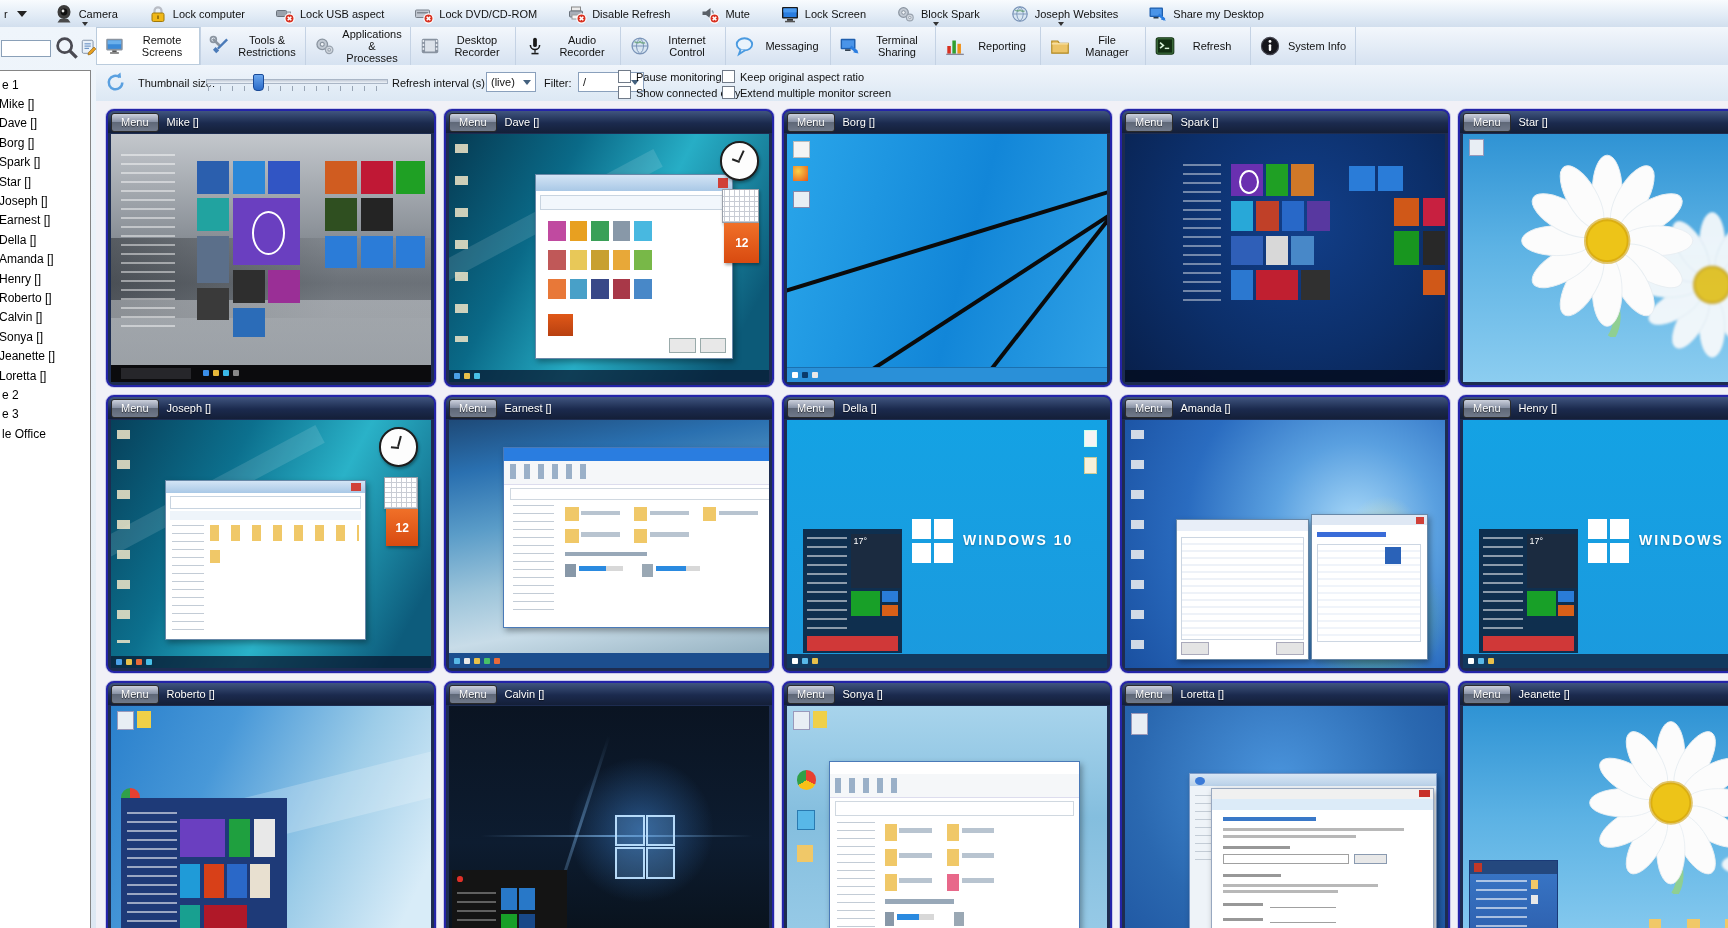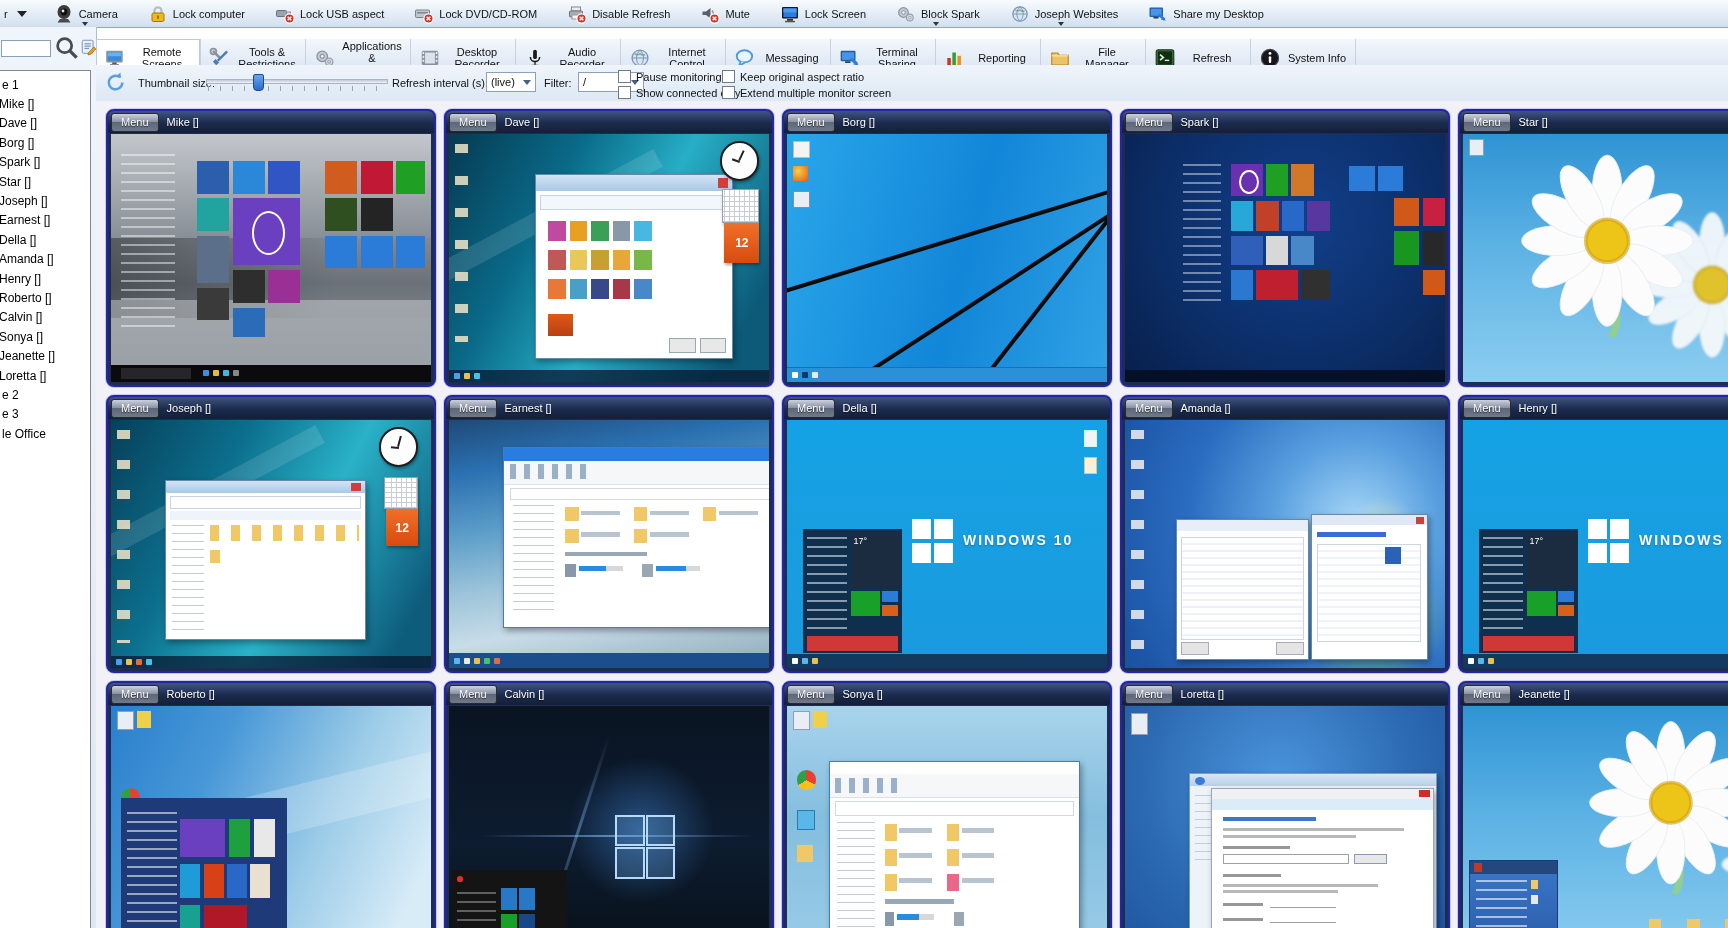--- a/index.html
+++ b/index.html
@@ -16,21 +16,21 @@
   
   #side{position:absolute;left:0;top:27px;width:96px;bottom:0;background:linear-gradient(#eff5fb,#dde8f3);border-right:1px solid #aabdd4}
   #searchinput{position:absolute;left:1px;top:13px;width:50px;height:17px;border:1px solid #8aa0b8;background:#fff;font-size:11px;padding:0 2px;box-sizing:border-box}
   #magicon{position:absolute;left:54px;top:8px;width:26px;height:26px}
   #noteicon{position:absolute;left:80px;top:11px;width:18px;height:18px}
   #listbox{position:absolute;left:-3px;top:43px;width:94px;bottom:-2px;background:#fff;border:1px solid #858585;overflow:hidden;padding-top:4px;box-sizing:border-box}
   #listbox .it{font-size:12px;height:19.4px;display:flex;align-items:center;white-space:nowrap;color:#000;padding-left:4px}
   #listbox .it.computer{margin-left:-3px}
   
   #main{position:absolute;left:96px;top:27px;right:0;bottom:0}
-  #tabbar{position:absolute;left:0;top:12px;right:0;height:38px;background:linear-gradient(#f3f7fc,#d6e2f1);border-bottom:1px solid #a9bcd4;display:flex}
+  #tabbar{position:absolute;left:0;top:0;right:0;height:38px;background:linear-gradient(#f3f7fc,#d6e2f1);border-bottom:1px solid #a9bcd4;display:flex}
   .tab{display:flex;align-items:center;gap:6px;padding:0 8px;font-size:11px;line-height:1.1;color:#111;border-right:1px solid #c4d2e4;cursor:default}
   .tab .lbl{width:60px;text-align:center}
   .tab.active{background:#fff;box-shadow:inset 0 0 0 1px #bcd}
   .tab svg{width:22px;height:22px;flex:none}
   #optbar{position:absolute;left:0;top:38px;right:0;height:36px;background:linear-gradient(#f0f5fb,#dce8f4);border-bottom:1px solid #b4c6da;font-size:11px;color:#111}
   #refreshicon{position:absolute;left:8px;top:6px;width:23px;height:23px}
   #lblThumb{position:absolute;left:42px;top:12px}
   #slider{position:absolute;left:110px;top:9px;width:182px;height:18px}
   #slider .track{position:absolute;left:0;right:0;top:5px;height:3px;background:linear-gradient(#c2cad6,#eef3f9);border:1px solid #aab6c6}
   #slider .ticks{position:absolute;left:2px;right:0;top:12px;height:5px;background:repeating-linear-gradient(90deg,#98a4b4 0 1px,transparent 1px 12px)}

